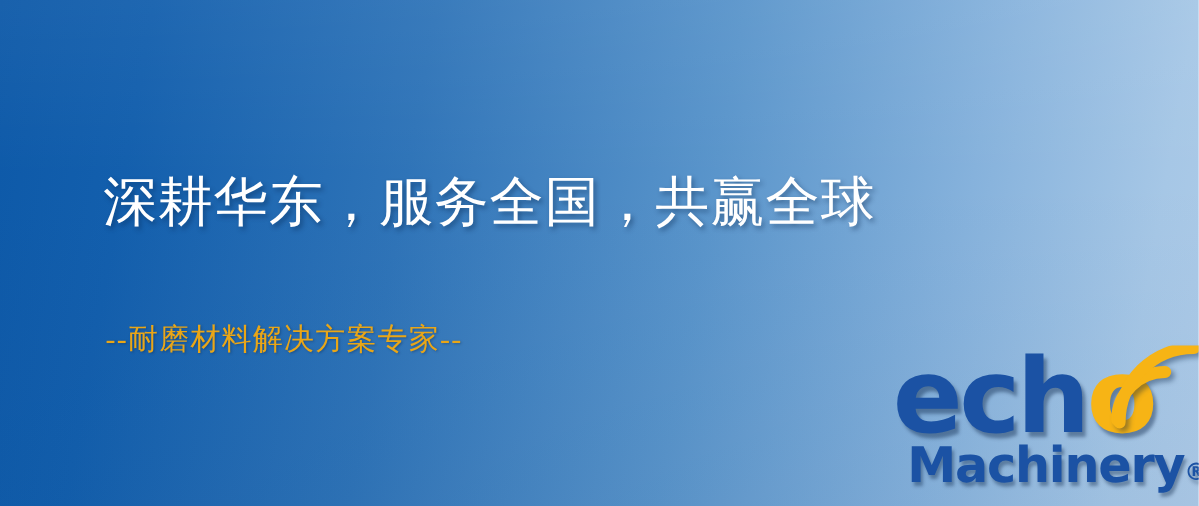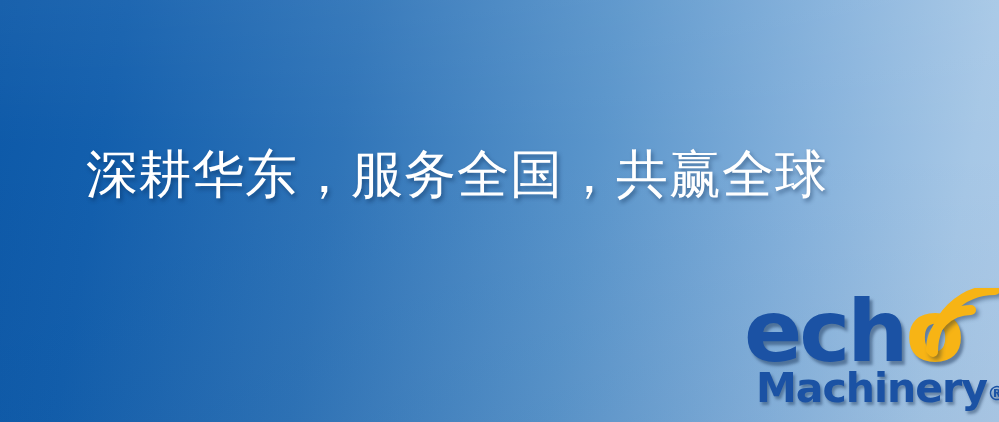--- a/index.html
+++ b/index.html
@@ -31,22 +31,22 @@
         rgba(255,255,255,0.05) 0%,
         rgba(255,255,255,0.00) 35%,
         rgba(0,40,90,0.045) 100%);
     pointer-events: none;
   }
 
   .headline {
     position: absolute;
     left: 86px;
     top: 148px;
-    font-family: Liberation Serif, serif;
-    font-size: 52px;
+    font-family: Liberation Mono, monospace;
+    font-size: 45px;
     line-height: 1.05;
     letter-spacing: 1px;
     color: #ffffff;
     white-space: nowrap;
     text-shadow: 2px 3px 4px rgba(0, 30, 70, 0.42);
     z-index: 3;
   }
 
   .subtitle {
     position: absolute;
@@ -120,20 +120,21 @@
     filter: drop-shadow(3px 3px 2px rgba(0, 25, 60, 0.38));
   }
 </style>
 </head>
 <body>
 
 <div class="banner">
 
   <div class="headline">深耕华东，服务全国，共赢全球</div>
 
+  <div class="subtitle">--耐磨材料解决方案专家--</div>
 
   <div class="logo">
     <div class="logo-mark">
 
       <div class="logo-word-echo">
         <span>ech</span><span class="gold-o">o</span>
       </div>
 
       <svg class="logo-arcs" viewBox="0 0 76 70">
         <path d="M6 62 A 40 40 0 0 1 46 22" fill="none" stroke="#f7b415" stroke-width="10" stroke-linecap="round"></path>

